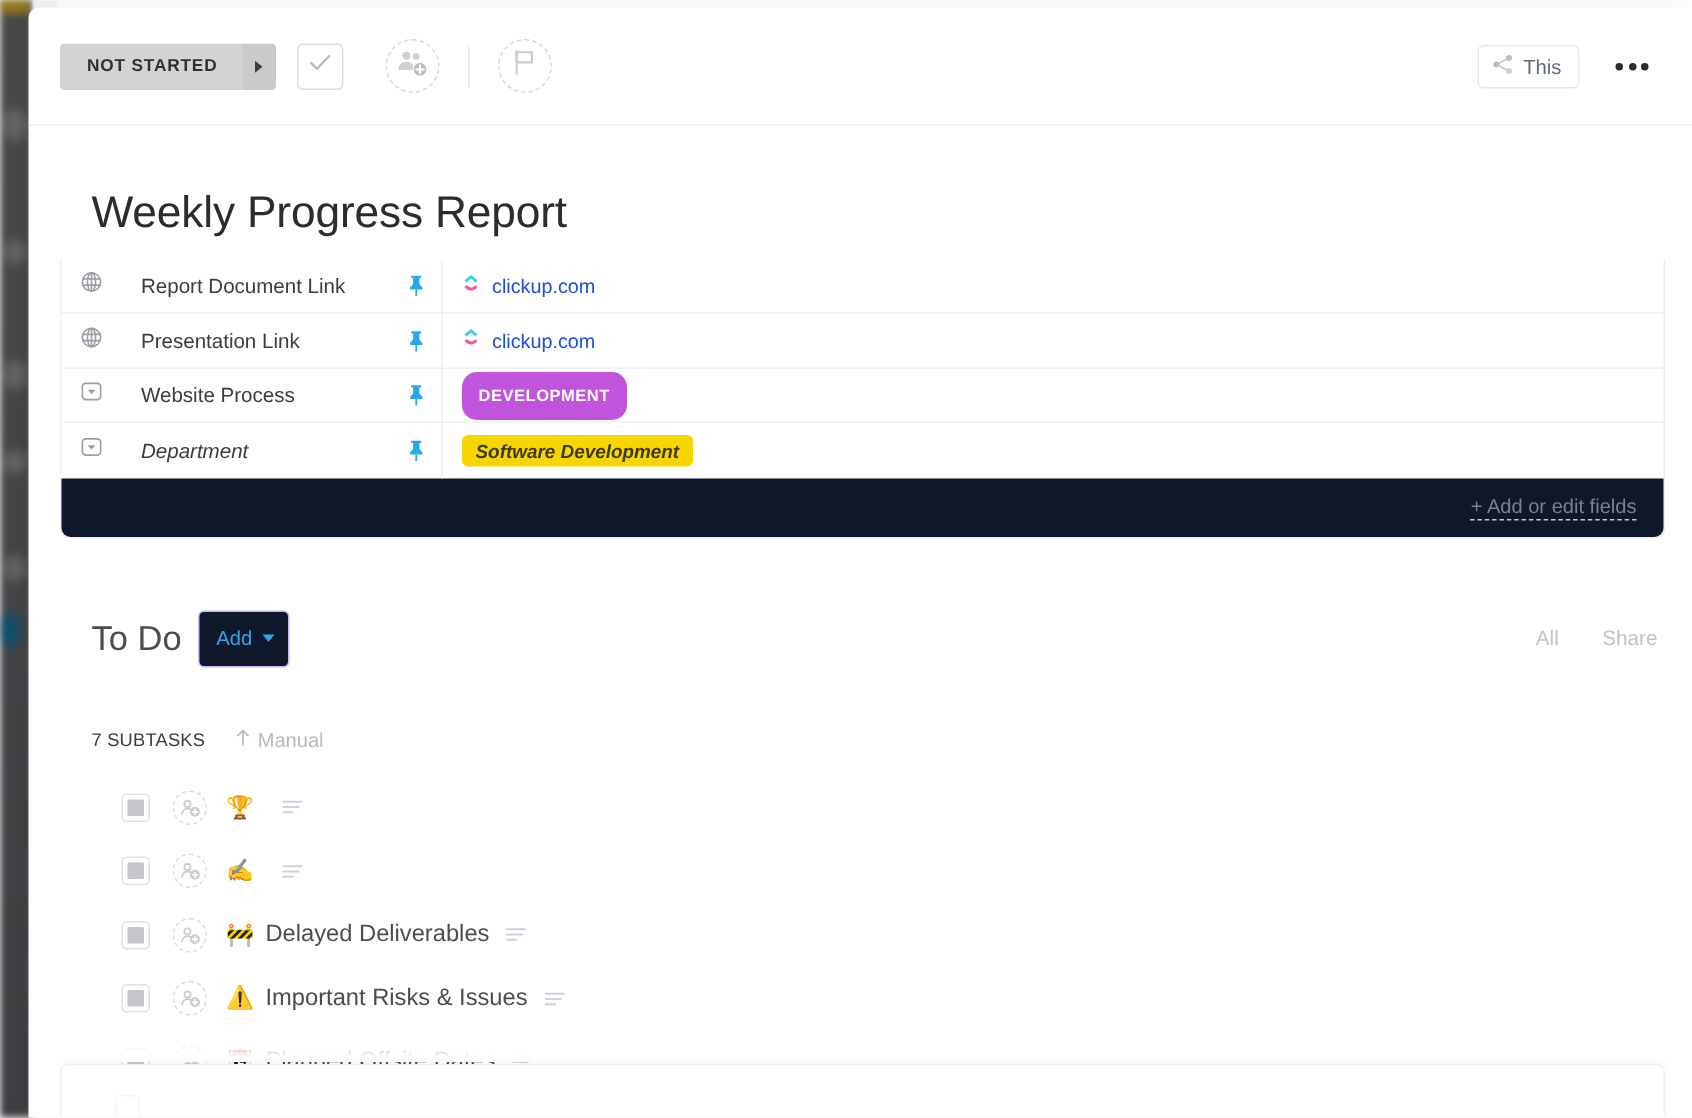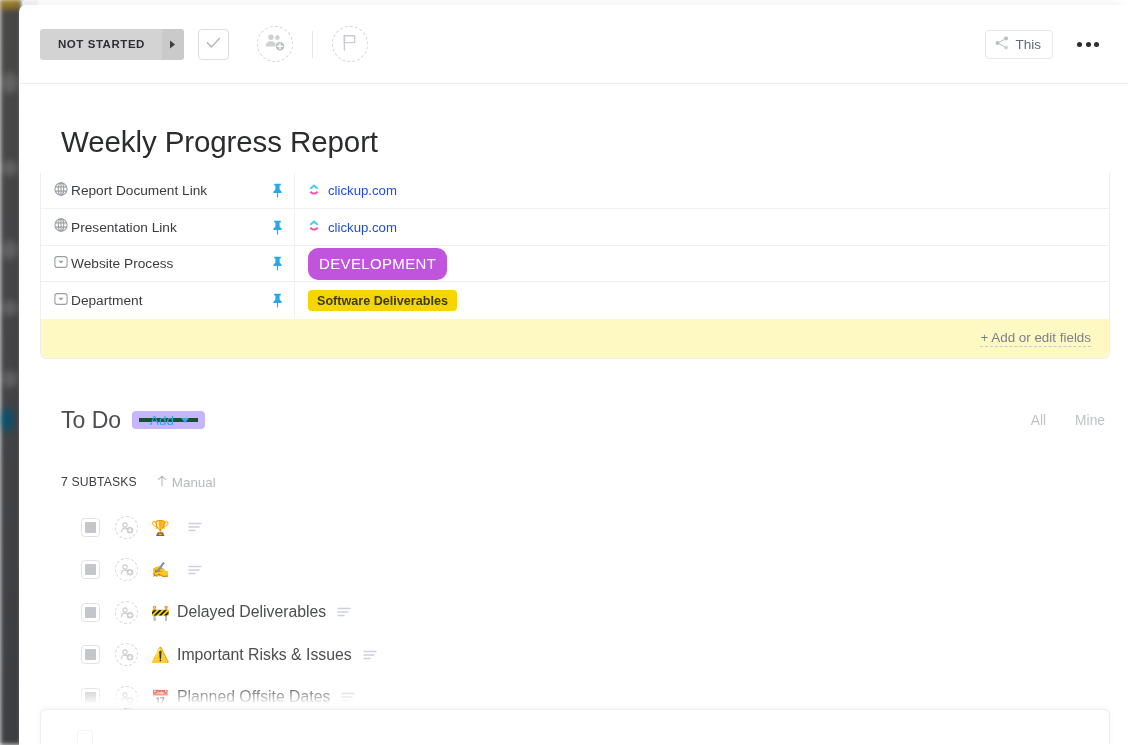--- a/index.html
+++ b/index.html
@@ -134,70 +134,70 @@
     background: #fff;
     width: 1070px;
   }
   .field-row {
     display: flex; align-items: stretch;
     height: 36.5px;
     border-bottom: 1px solid #eff0f3;
   }
   .field-name {
     width: 254px; flex: none;
-    display: flex; align-items: center; gap: 3px;
+    display: flex; align-items: center; gap: 26px;
     padding-left: 13px;
     border-right: 1px solid #eff0f3;
     position: relative;
   }
   .field-name .fname {
     font-size: 13.7px; color: #3b3c40; flex: 1;
   }
   .pin-icon { margin-right: 11px; display: flex; }
   .field-value {
     flex: 1; display: flex; align-items: center; gap: 7px;
     padding-left: 13px;
   }
   .field-value .vtext { font-size: 13.2px; color: #1d4ed8; }
 
   .tag {
     display: inline-flex; align-items: center;
     height: 19px; border-radius: 10px; padding: 16px 11px;
-    font-size: 15px; font-weight: 400; letter-spacing: 0.35px;
+    font-size: 11px; font-weight: 700; letter-spacing: 0.35px;
   }
   .tag.soft {
     height: 21px; border-radius: 4px; padding: 0 9px;
     font-size: 12.6px; font-weight: 600; letter-spacing: 0;
   }
 
   #fields-footer {
     height: 39px; display: flex; align-items: center;
     justify-content: flex-end; padding-right: 18px;
-    background: #fef9c3; border-radius: 0 0 6px 6px;
+    background: #0f172a; border-radius: 0 0 6px 6px;
   }
   #add-edit-fields {
     font-size: 13.4px; color: #7d818b;
     border-bottom: 1.3px dashed #c7cace;
     padding-bottom: 1px; cursor: pointer;
   }
 
   
   #todo-header {
     display: flex; align-items: center;
     margin-top: 48px; padding-left: 21px;
   }
   #todo-title {
     font-size: 23px; color: #4b4d52; font-weight: 400;
     margin-right: 11px;
   }
   #add-btn {
     display: flex; align-items: center; gap: 7px;
-    height: 18px; padding: 0 9px 0 11px;
-    border: 7px solid #c4b5fd; border-radius: 4px;
-    background: #14532d; cursor: pointer;
+    height: 38px; padding: 0 9px 0 11px;
+    border: 1px solid #c4b5fd; border-radius: 4px;
+    background: #0f172a; cursor: pointer;
     color: #2fa6e8; font-size: 13.5px;
   }
   #add-btn .caret {
     width: 0; height: 0; border-left: 4px solid transparent;
     border-right: 4px solid transparent; border-top: 5px solid #2fa6e8;
   }
   #todo-spacer { flex: 1; }
   .filter-link {
     font-size: 13.8px; color: #bfc2c7; cursor: pointer;
     padding: 4px 2px;
@@ -431,55 +431,55 @@
               <path d="M2.2 0.8 H8.8 V2.4 H7.6 V6.4 L9.6 8.7 V10.0 H1.4 V8.7 L3.4 6.4 V2.4 H2.2 Z" fill="#2aa7ea"></path>
               <path d="M5.5 10.0 V14.4" stroke="#2aa7ea" stroke-width="1.2"></path>
             </svg>
           </span>
         </div>
         <div class="field-value">
           <span class="tag" style="background:#c054dd;color:#ffffff;">DEVELOPMENT</span>
         </div>
       </div>
 
-      <div class="field-row" style="border-bottom:none;">
+      <div class="field-row" style="border-bottom:none;font-style:italic;">
         <div class="field-name">
           <span>
             <svg width="14" height="14" viewBox="0 0 14 14">
               <rect x="0.9" y="1.6" width="12.2" height="10.8" rx="2.4" fill="none" stroke="#9a9ea5" stroke-width="1.1"></rect>
               <path d="M4.4 5.8 L7 8.6 L9.6 5.8 Z" fill="#9a9ea5"></path>
             </svg>
           </span>
           <span class="fname">Department</span>
           <span class="pin-icon">
             <svg width="11" height="15" viewBox="0 0 11 15">
               <path d="M2.2 0.8 H8.8 V2.4 H7.6 V6.4 L9.6 8.7 V10.0 H1.4 V8.7 L3.4 6.4 V2.4 H2.2 Z" fill="#2aa7ea"></path>
               <path d="M5.5 10.0 V14.4" stroke="#2aa7ea" stroke-width="1.2"></path>
             </svg>
           </span>
         </div>
         <div class="field-value">
-          <span class="tag soft" style="background:#f7d600;color:#3d3a14;">Software Deliverables</span>
+          <span class="tag soft" style="background:#f7d600;color:#3d3a14;">Software Development</span>
         </div>
       </div>
 
       <div id="fields-footer">
         <span id="add-edit-fields">+ Add or edit fields</span>
       </div>
     </div>
 
     <div id="todo-header">
       <span id="todo-title">To Do</span>
       <div id="add-btn">
         <span>Add</span>
         <span class="caret"></span>
       </div>
       <div id="todo-spacer"></div>
       <span class="filter-link" id="filter-all">All</span>
-      <span class="filter-link">Mine</span>
+      <span class="filter-link">Share</span>
     </div>
 
     <div id="subtasks-meta">
       <span id="subtask-count">7 SUBTASKS</span>
       <span id="sort-mode">
         <span>
           <svg width="10" height="12" viewBox="0 0 10 12">
             <path d="M5 1.2 V10.8 M1.6 4.4 L5 1.1 L8.4 4.4" fill="none" stroke="#b7bac0" stroke-width="1.1" stroke-linecap="round" stroke-linejoin="round"></path>
           </svg>
         </span>

